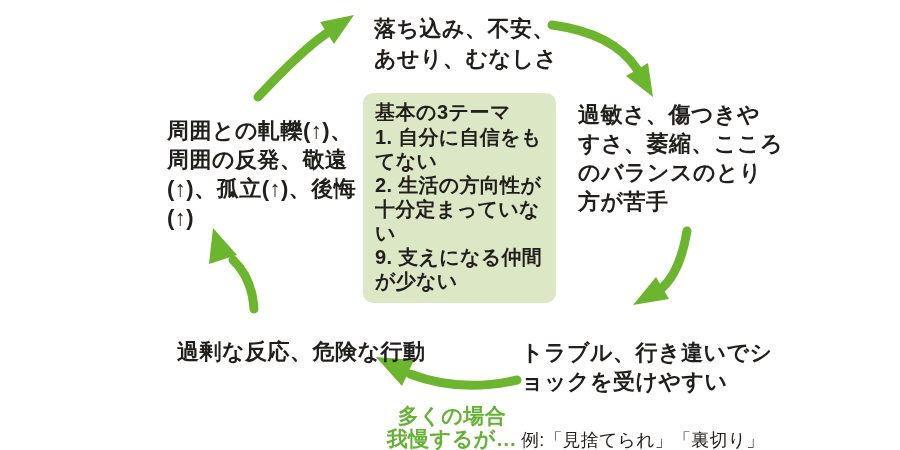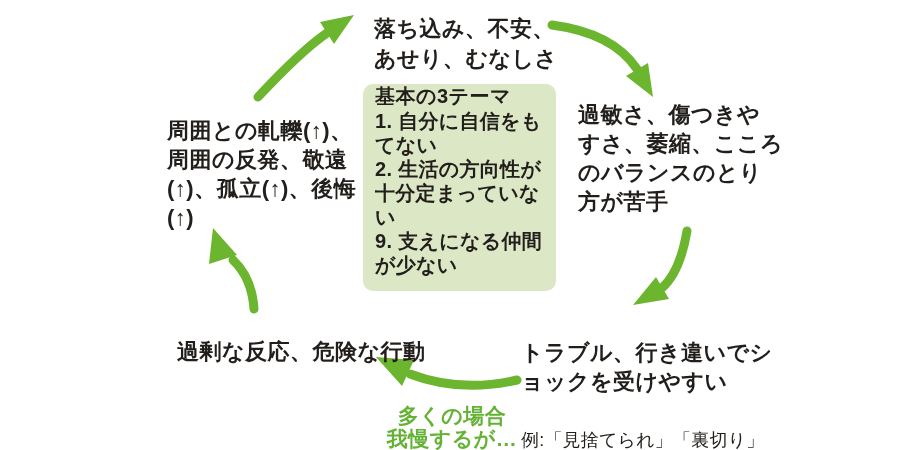--- a/index.html
+++ b/index.html
@@ -13,23 +13,23 @@
   .arrows polygon{fill:var(--arrow-green,#6cb52f);stroke:none;}
   .node{position:absolute;z-index:2;white-space:pre-line;}
   .main{font-size:22px;line-height:29px;font-weight:600;letter-spacing:0.5px;}
   .example{font-size:18px;line-height:24px;font-weight:400;letter-spacing:0.2px;margin-top:4px;white-space:pre-line;}
   .node-top{left:374px;top:14px;line-height:30px;}
   .node-right-upper{left:578px;top:100px;}
   .node-right-lower{left:521px;top:310px;line-height:28px;}
   .node-bottom-left{left:177px;top:309px;line-height:28px;}
   .node-left{left:167px;top:116px;}
   .center-box{
-    position:absolute;left:363px;top:84px;width:193px;min-height:207px;z-index:2;
+    position:absolute;left:363px;top:93px;width:193px;min-height:207px;z-index:2;
     background:var(--box-bg,#dbe7c5);border-radius:10px;box-sizing:border-box;
-    padding:0 12px 10px 12px;
+    padding:7px 12px 10px 12px;
   }
   .center-box .box-title{font-size:20px;font-weight:700;line-height:25px;letter-spacing:0.5px;}
   .center-box .box-items{font-size:20px;font-weight:600;line-height:24px;letter-spacing:0.3px;white-space:pre-line;}
   .cycle-note{
     position:absolute;left:362px;top:404px;width:180px;z-index:2;text-align:center;
     color:var(--note-green,#6cb52f);font-size:21px;line-height:23px;font-weight:700;
     white-space:pre-line;letter-spacing:0.5px;
   }
 </style>
 </head>

